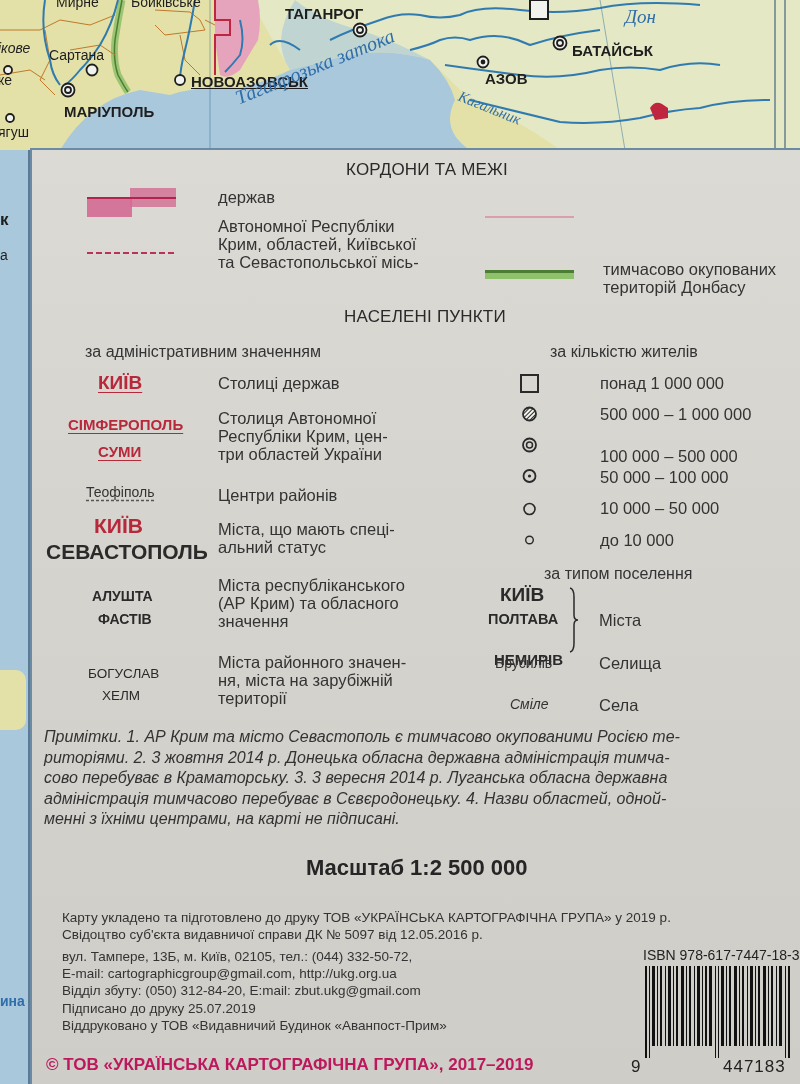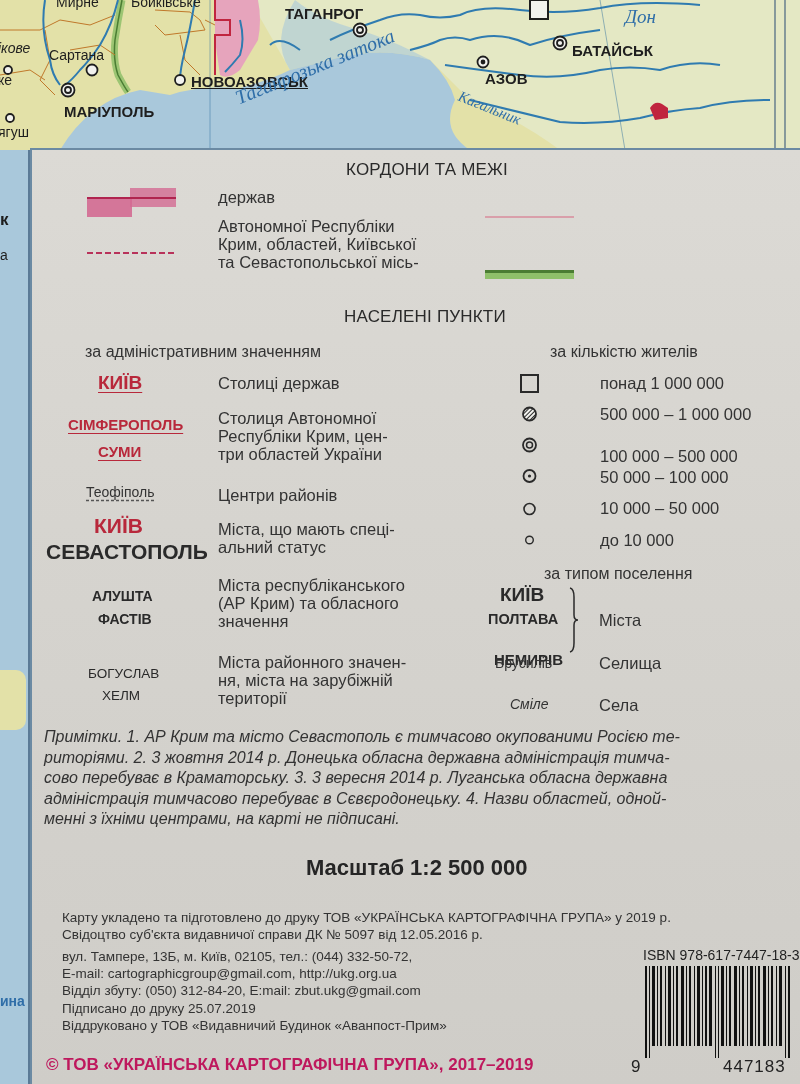--- a/index.html
+++ b/index.html
@@ -134,20 +134,24 @@
   </div>
 
   <svg class="sym" style="left:453px;top:65px;" width="92" height="4">
     <line x1="0" y1="2" x2="89" y2="2" stroke="#d98b9c" stroke-width="1.6"></line>
   </svg>
 
   <svg class="sym" style="left:453px;top:120px;" width="92" height="10">
     <rect x="0" y="0" width="89" height="9" fill="#8fc06a"></rect>
     <rect x="0" y="0" width="89" height="3" fill="#4b7d33"></rect>
   </svg>
+  <div class="abs desc" style="left:571px;top:110px;">
+    <div>тимчасово окупованих</div>
+    <div>територій Донбасу</div>
+  </div>
 
   <div class="abs h-center" style="left:312px;top:157px;">НАСЕЛЕНІ ПУНКТИ</div>
   <div class="abs sub" style="left:53px;top:193px;">за адміністративним значенням</div>
   <div class="abs sub" style="left:518px;top:193px;">за кількістю жителів</div>
 
   <div class="abs red-cap" style="left:66px;top:222px;font-size:19px;">КИЇВ</div>
   <div class="abs desc" style="left:186px;top:224px;">Столиці держав</div>
 
   <div class="abs red-cap" style="left:36px;top:266px;font-size:15px;">СІМФЕРОПОЛЬ</div>
   <div class="abs red-cap" style="left:66px;top:293px;font-size:15px;">СУМИ</div>

